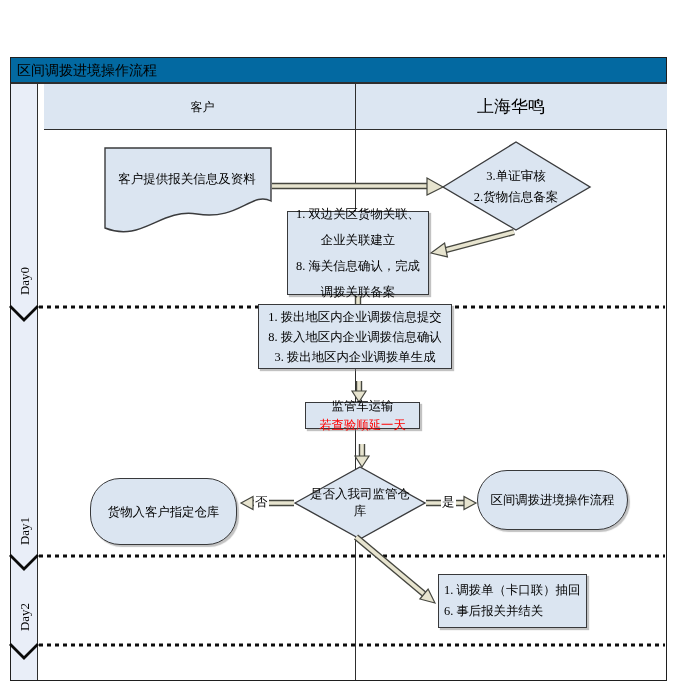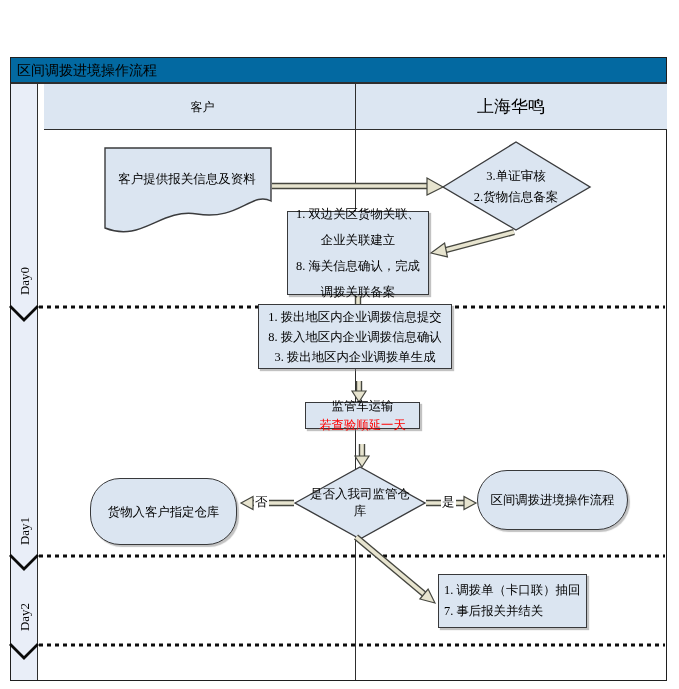--- a/index.html
+++ b/index.html
@@ -158,21 +158,21 @@
     <div class="ln">3. 拨出地区内企业调拨单生成</div>
   </div>
 
   <div class="abs box" id="transport-box">
     <div class="ln">监管车运输</div>
     <div class="ln alert">若查验顺延一天</div>
   </div>
 
   <div class="abs box" id="closing-box">
     <div class="ln">1. 调拨单（卡口联）抽回</div>
-    <div class="ln">7. 事后报关并结关</div>
+    <div class="ln">6. 事后报关并结关</div>
   </div>
 
   <div class="abs box stadium" id="cust-wh">
     <div class="ln">货物入客户指定仓库</div>
   </div>
   <div class="abs box stadium" id="comp-wh">
     <div class="ln">区间调拨进境操作流程</div>
   </div>
 
 </div>

